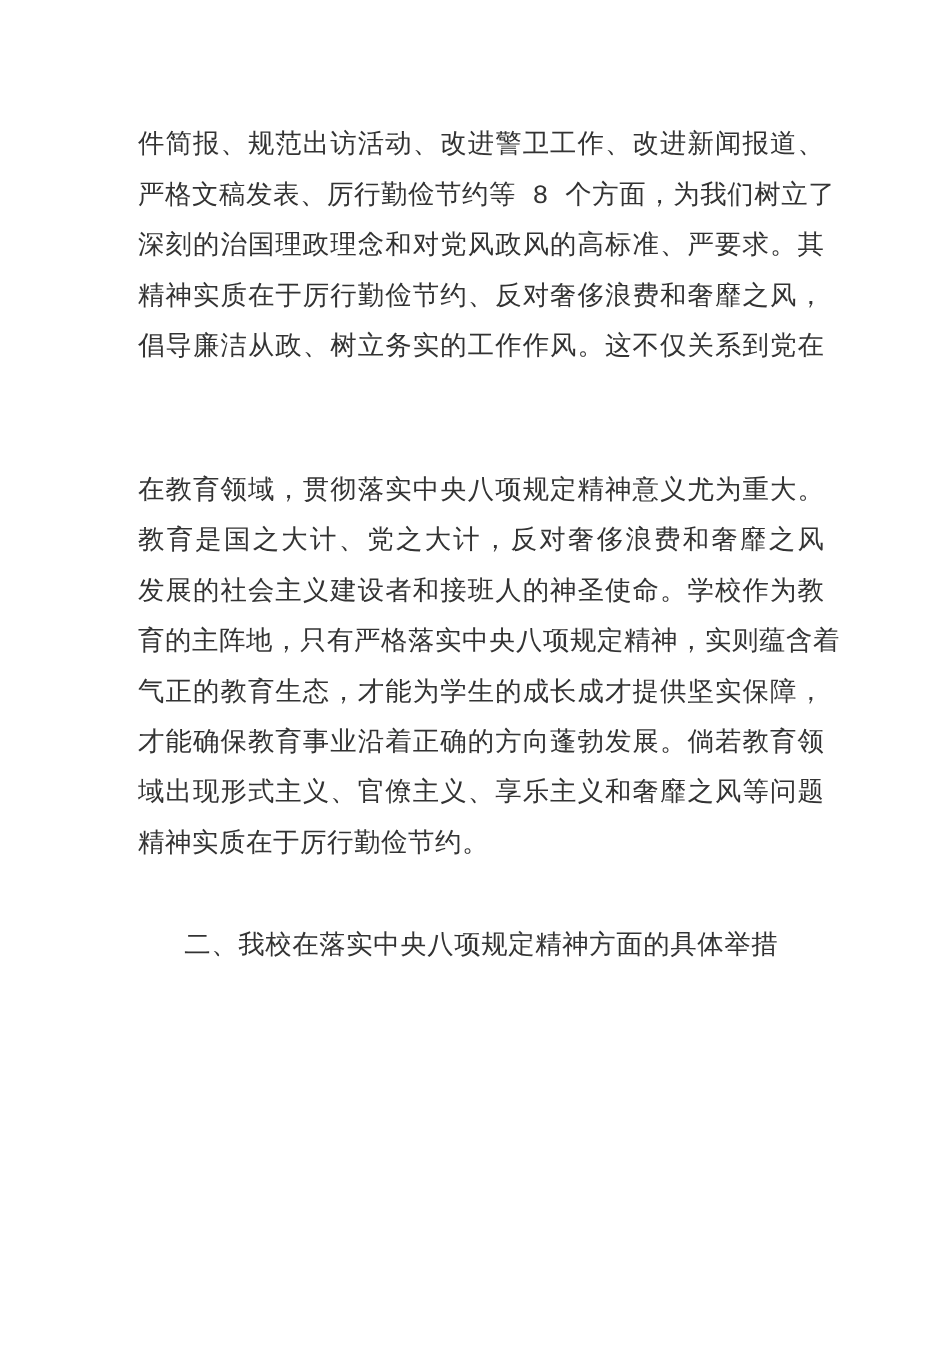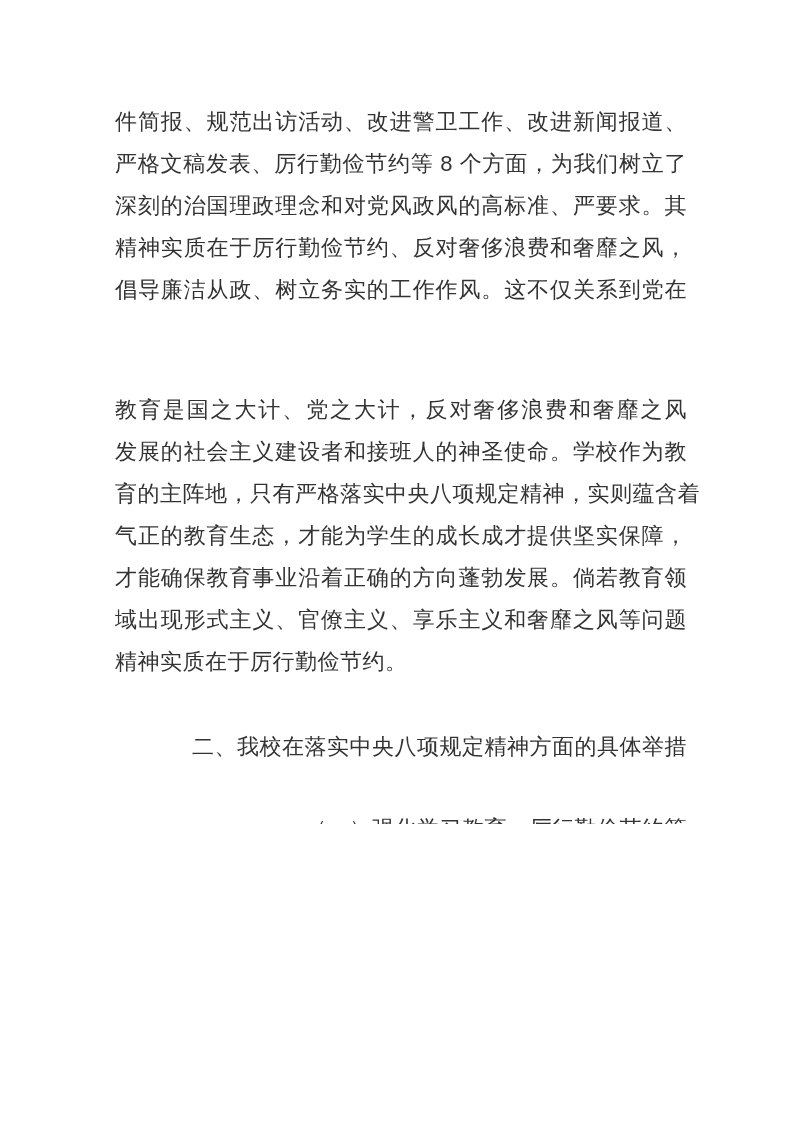--- a/index.html
+++ b/index.html
@@ -6,21 +6,21 @@
     margin: 0;
     padding: 0;
     background: #ffffff;
   }
   .page {
     position: relative;
     width: 793px;
     height: 824px;
     background: #ffffff;
     overflow: hidden;
-    font-family: Liberation Sans, sans-serif;
+    font-family: Liberation Mono, monospace;
     color: #333333;
     font-weight: 300;
   }
   .content {
     position: absolute;
     top: 101px;
     left: 115px;
     width: 572px;
   }
   .para {
@@ -43,21 +43,21 @@
     margin: 0 0 78px 0;
   }
   .para-2 {
     margin: 0 0 43px 0;
   }
   .heading {
     font-size: 22px;
     line-height: 42px;
     letter-spacing: 0.5px;
     white-space: nowrap;
-    text-align: right;
+    text-align: center;
   }
   .heading-section {
     margin: 0 0 40px 0;
   }
   .heading-sub {
     margin: 0;
   }
 </style>
 </head>
 <body>
@@ -67,20 +67,21 @@
 
     <div class="para para-1">
         <div class="line">件简报、规范出访活动、改进警卫工作、改进新闻报道、</div>
         <div class="line">严格文稿发表、厉行勤俭节约等 8 个方面，为我们树立了</div>
         <div class="line">深刻的治国理政理念和对党风政风的高标准、严要求。其</div>
         <div class="line">精神实质在于厉行勤俭节约、反对奢侈浪费和奢靡之风，</div>
         <div class="line">倡导廉洁从政、树立务实的工作作风。这不仅关系到党在</div>
       </div>
 
     <div class="para para-2">
+        <div class="line">在教育领域，贯彻落实中央八项规定精神意义尤为重大。</div>
         <div class="line">教育是国之大计、党之大计，反对奢侈浪费和奢靡之风</div>
         <div class="line">发展的社会主义建设者和接班人的神圣使命。学校作为教</div>
         <div class="line">育的主阵地，只有严格落实中央八项规定精神，实则蕴含着</div>
         <div class="line">气正的教育生态，才能为学生的成长成才提供坚实保障，</div>
         <div class="line">才能确保教育事业沿着正确的方向蓬勃发展。倘若教育领</div>
         <div class="line">域出现形式主义、官僚主义、享乐主义和奢靡之风等问题</div>
         <div class="line last">精神实质在于厉行勤俭节约。</div>
       </div>
 
     <div class="heading heading-section">二、我校在落实中央八项规定精神方面的具体举措</div>

